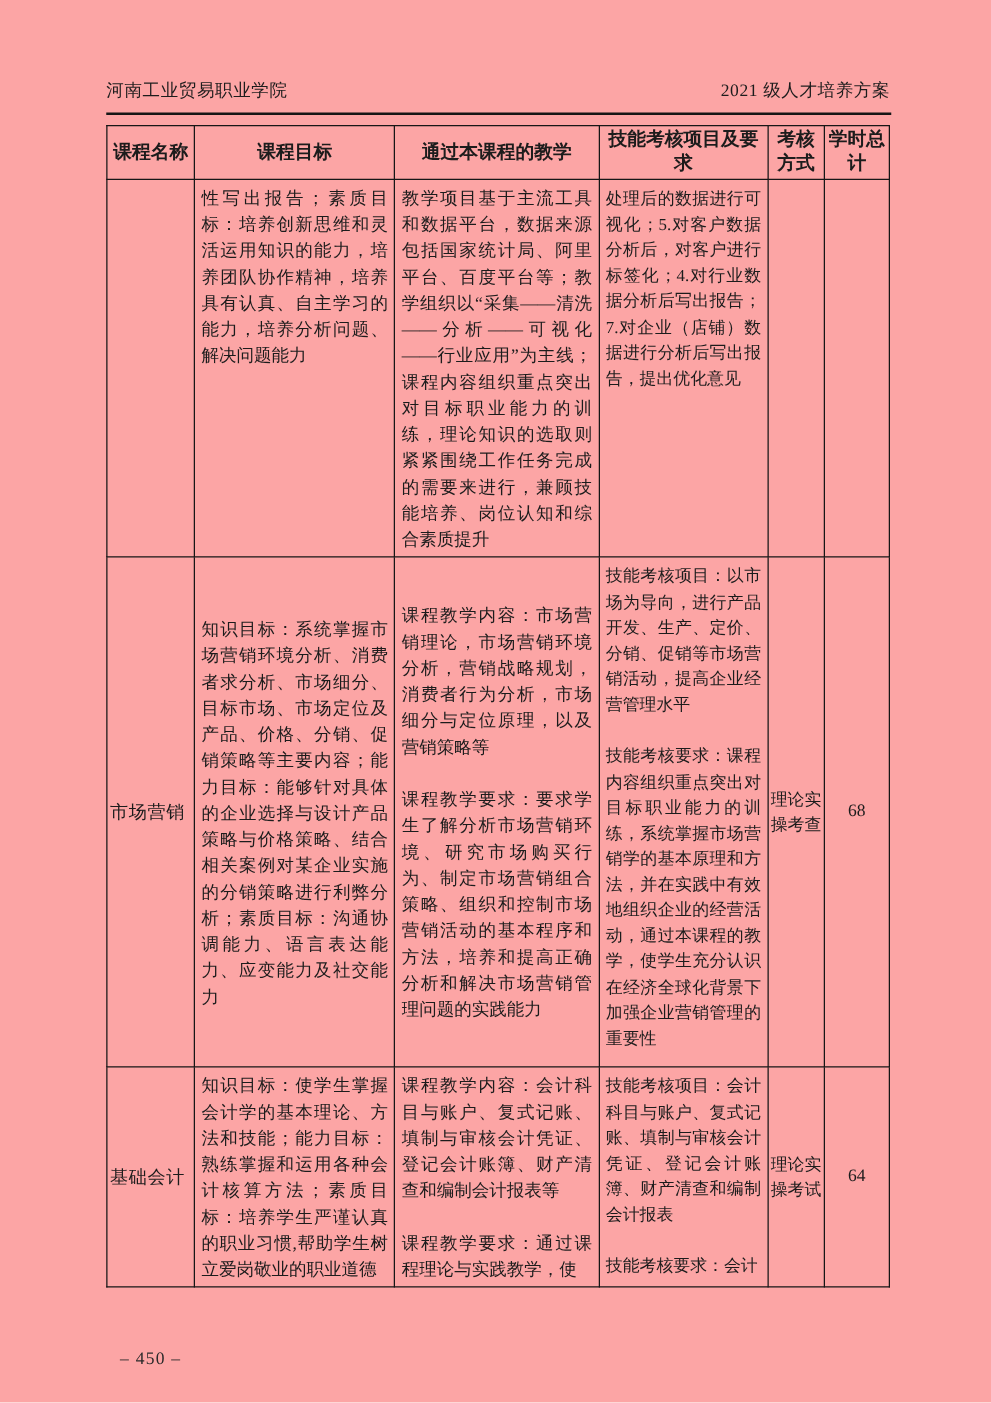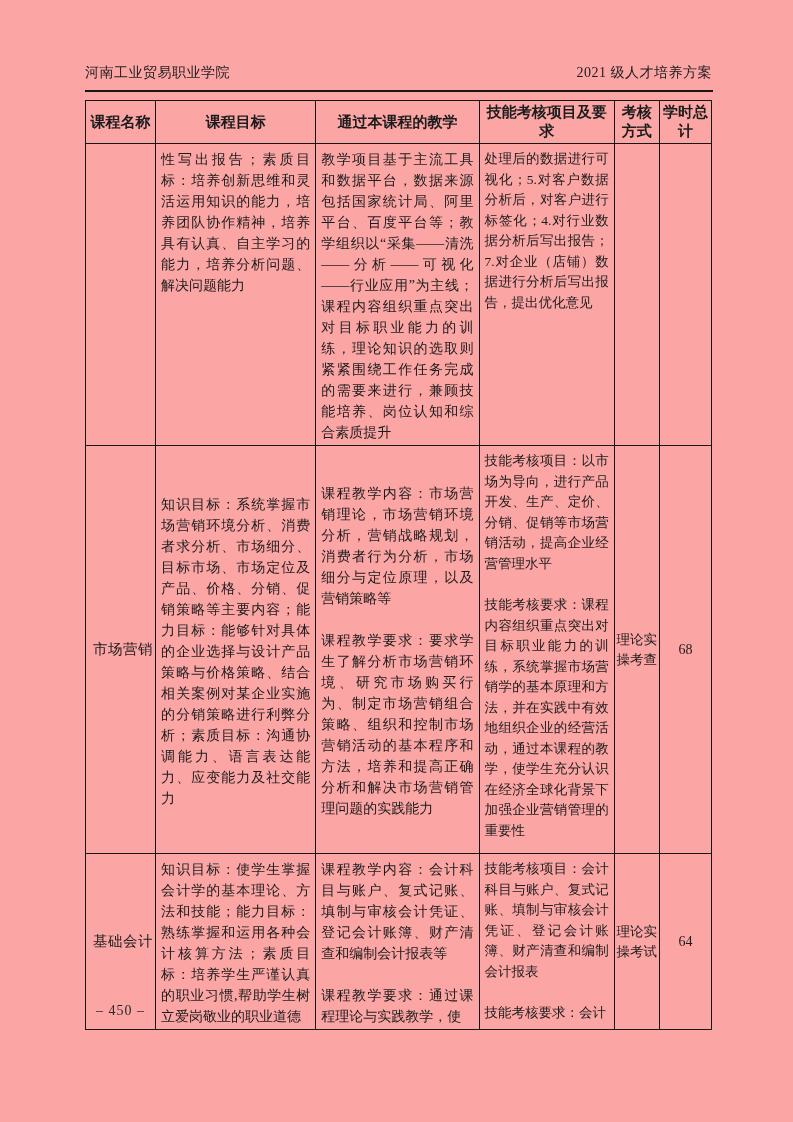--- a/index.html
+++ b/index.html
@@ -27,29 +27,29 @@
     border:1.5px solid #161616;vertical-align:top;
     padding:5px 5px 2px 5px;box-sizing:border-box;overflow:hidden;
   }
   .course-table th{
     font-size:15px;font-weight:bold;text-align:center;vertical-align:middle;
     padding:2px 1px;line-height:19px;
   }
   .cell-text{font-size:14px;line-height:21px;text-align:justify;text-justify:inter-character;}
   td.assess-col .cell-text{font-size:13.5px;line-height:20.5px;}
   .para + .para{margin-top:21px;}
-  td.name-cell{text-align:right;vertical-align:middle;font-size:14.5px;letter-spacing:.5px;padding:2px 2px;}
+  td.name-cell{text-align:left;vertical-align:middle;font-size:14.5px;letter-spacing:.5px;padding:2px 2px;}
   td.method-cell{vertical-align:middle;text-align:center;font-size:13.5px;line-height:20px;padding:2px 1px;}
   td.hours-cell{vertical-align:middle;text-align:center;font-size:14px;padding:2px 1px;}
   tr.r0{height:296px}
   tr.r1{height:408px}
   tr.r2{height:168px}
   tr.head{height:40px}
   td.v-mid{vertical-align:middle;}
-  .page-footer{position:absolute;left:96px;top:1003px;font-size:14px;color:#2a2a2a;letter-spacing:1px;}
+  .page-footer{position:absolute;left:96px;top:1080px;font-size:14px;color:#2a2a2a;letter-spacing:1px;}
 </style>
 </head>
 <body>
 
 <div class="page">
 
   <div class="doc-header">
     <span>河南工业贸易职业学院</span>
     <span>2021 级人才培养方案</span>
   </div>

